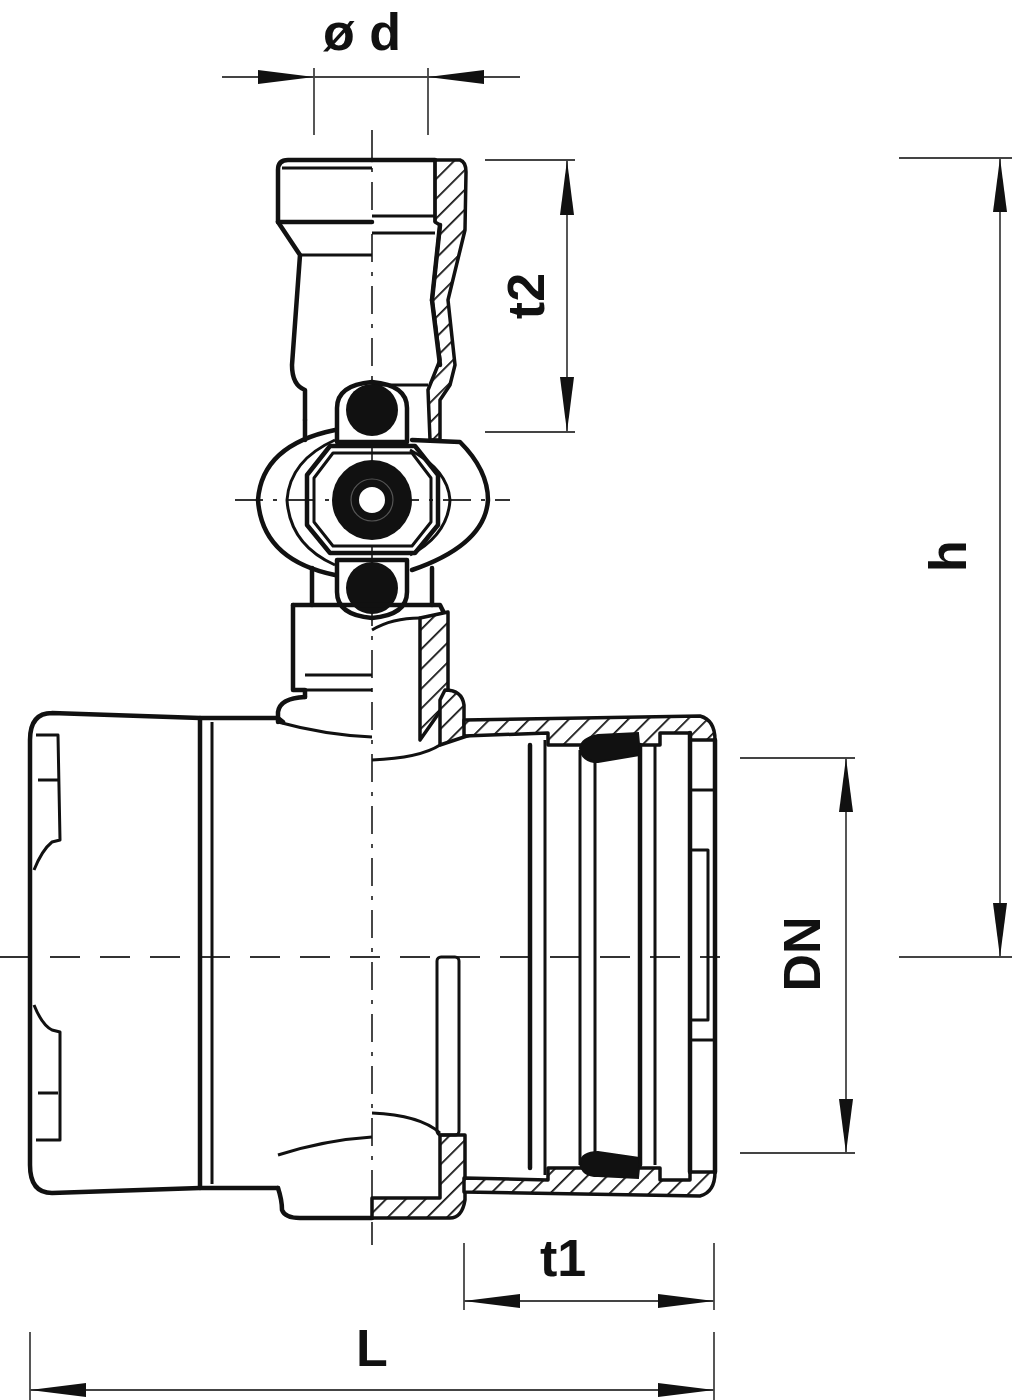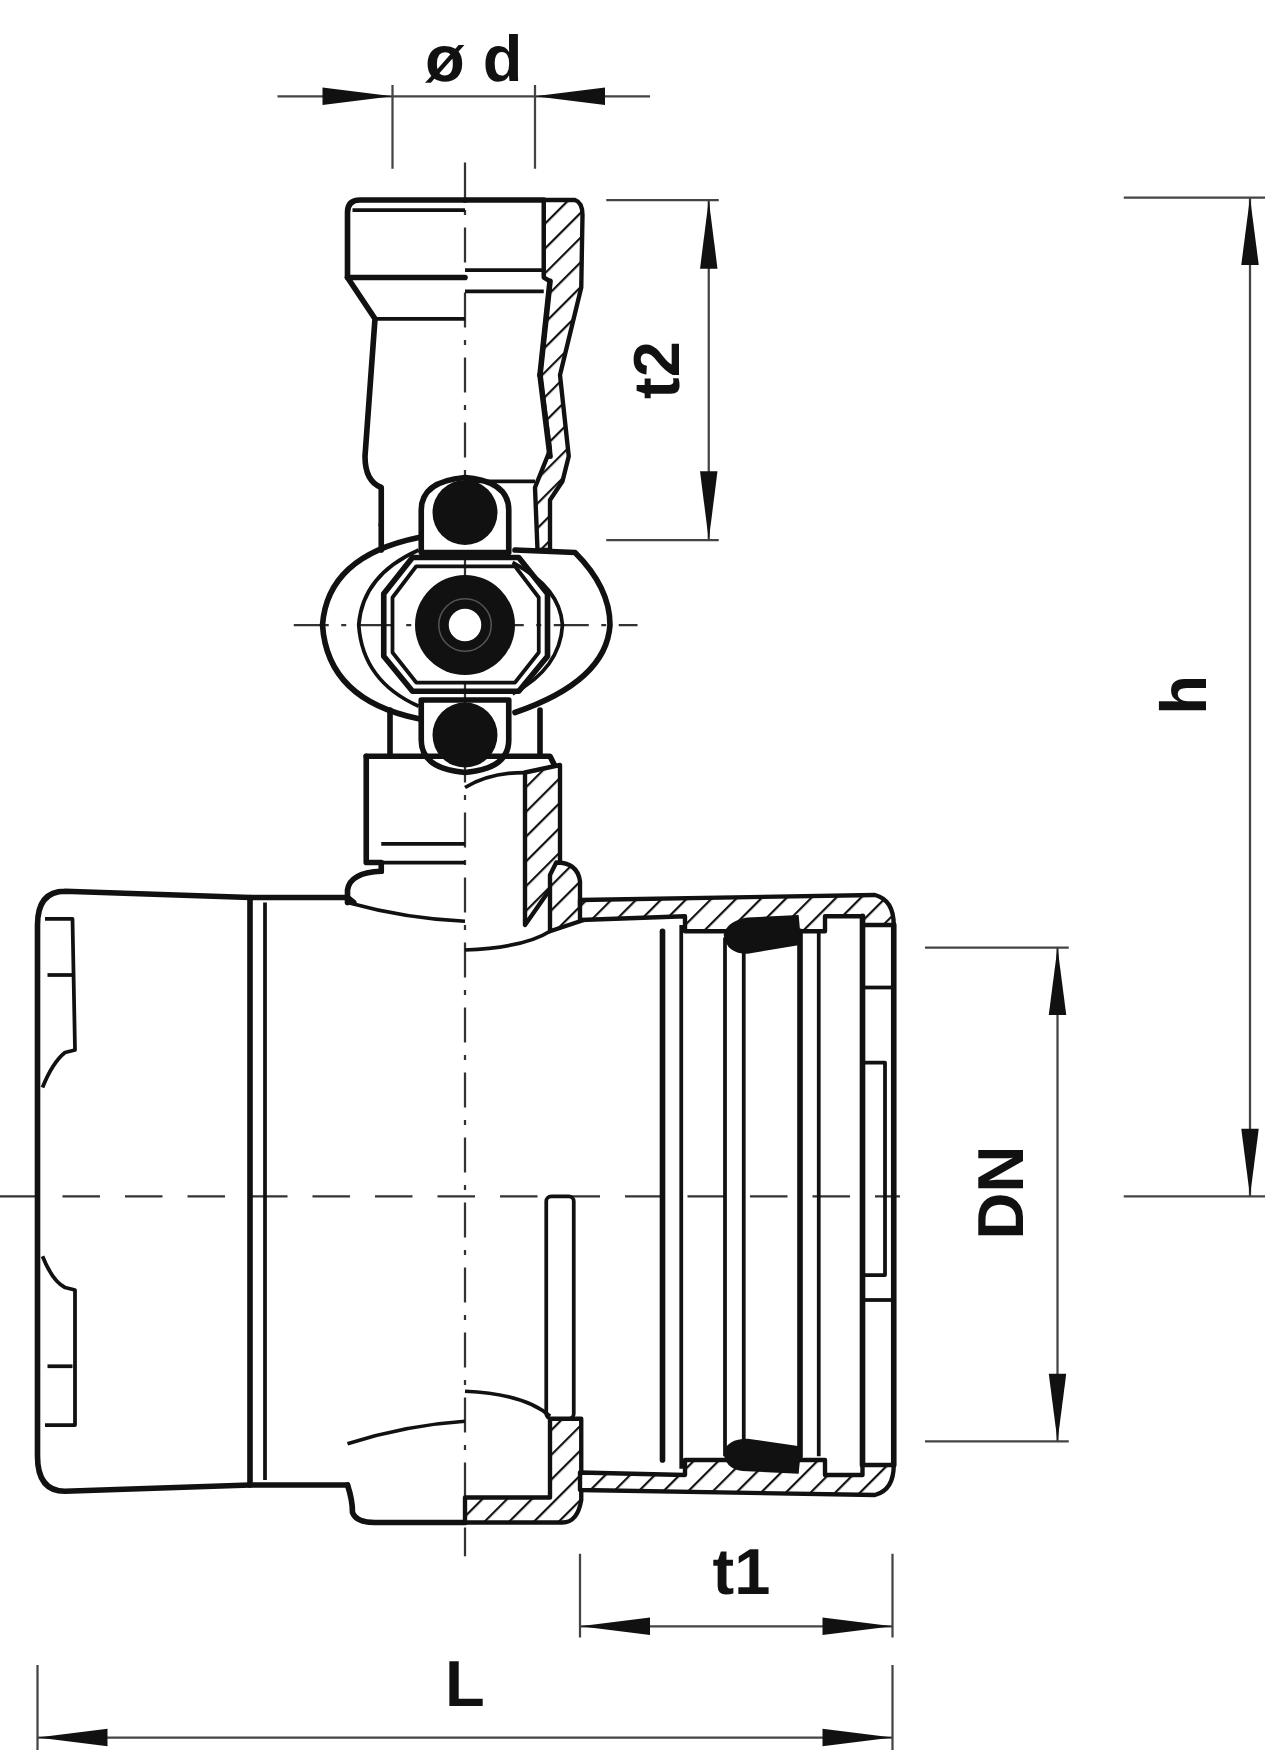--- a/index.html
+++ b/index.html
@@ -179,18 +179,18 @@
 
   <g>
     <line class="dim" x1="30" y1="1332" x2="30" y2="1400"></line>
     <line class="dim" x1="714" y1="1332" x2="714" y2="1400"></line>
     <line class="dim" x1="30" y1="1390" x2="714" y2="1390"></line>
     <polygon class="arrow" points="30,1390 86,1383 86,1397"></polygon>
     <polygon class="arrow" points="714,1390 658,1383 658,1397"></polygon>
   </g>
 </svg>
 
-<div class="lbl" style="left:340px; top:6px;margin-top:16px;">ø d</div>
+<div class="lbl" style="left:323px; top:6px;">ø d</div>
 <div class="lbl rot" style="left:503px; top:270px;">t2</div>
 <div class="lbl rot" style="left:932px; top:530px;">h</div>
 <div class="lbl rot" style="left:764px; top:928px;">DN</div>
-<div class="lbl" style="left:570px; top:1232px;">t1</div>
+<div class="lbl" style="left:540px; top:1232px;">t1</div>
 <div class="lbl" style="left:356px; top:1322px;">L</div>
 
 </body></html>

